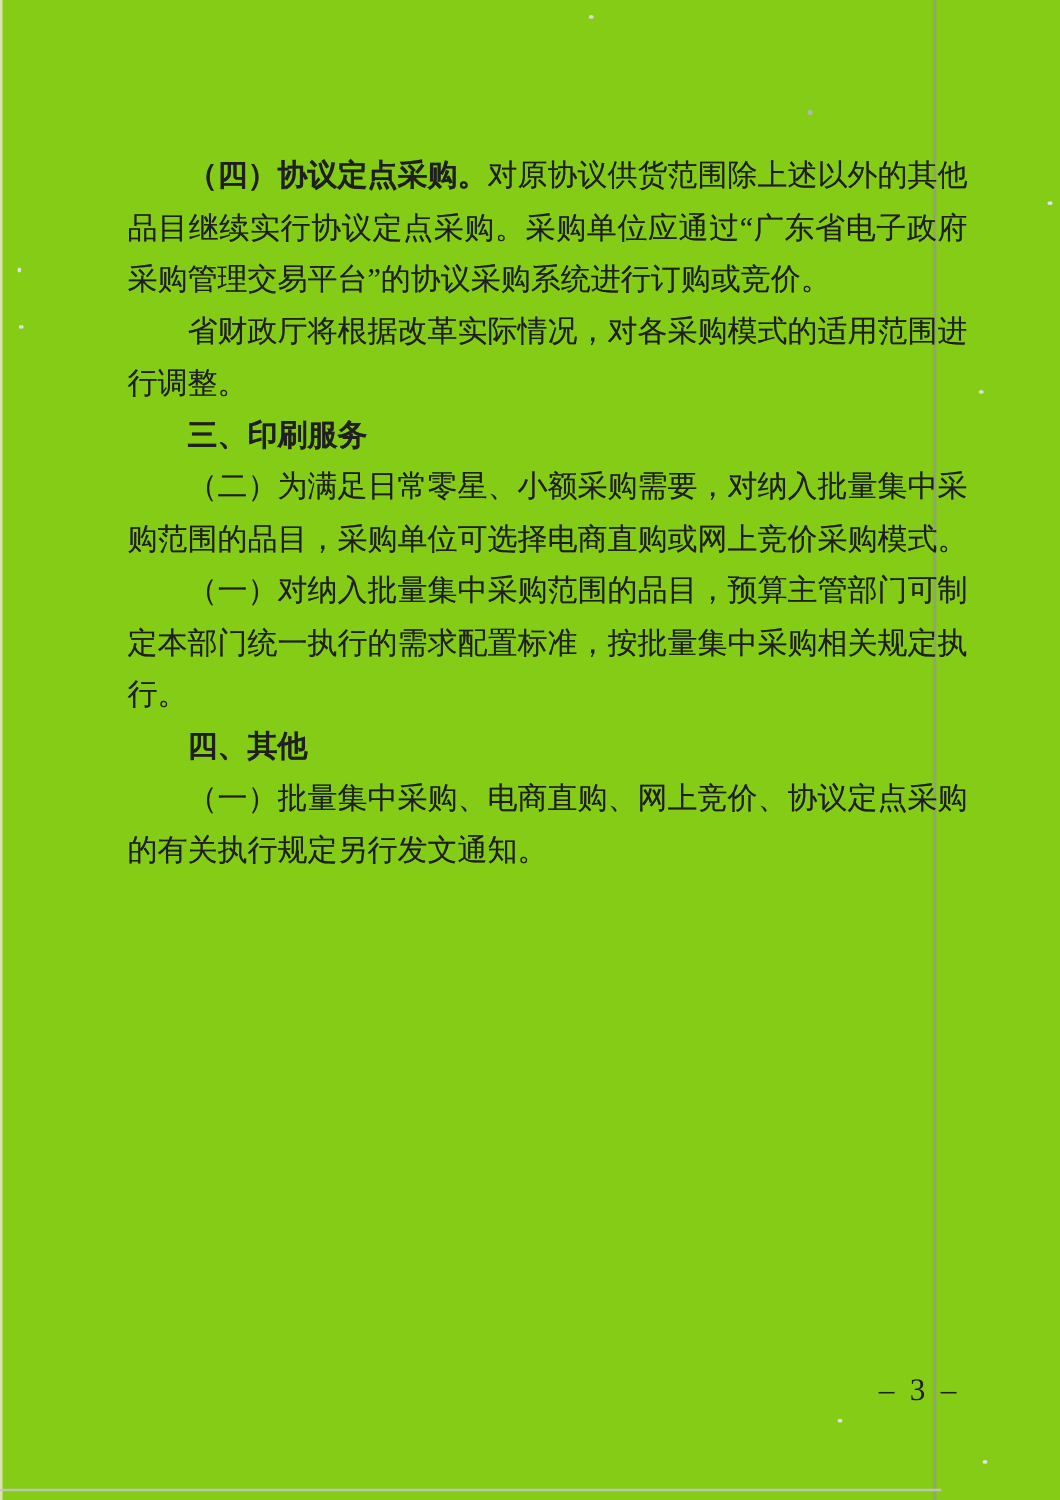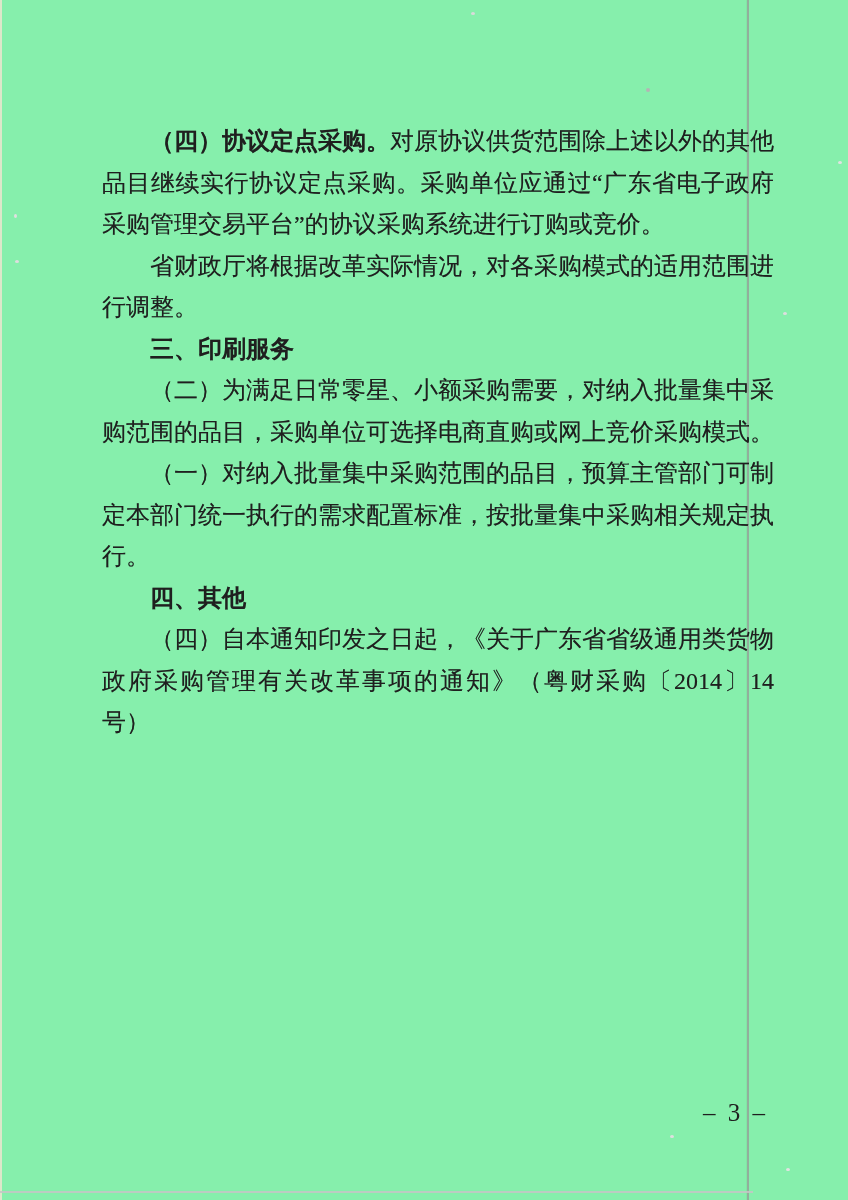--- a/index.html
+++ b/index.html
@@ -4,21 +4,21 @@
 <style>
   html, body {
     margin: 0;
     padding: 0;
     background: #ffffff;
   }
   .page {
     position: relative;
     width: 848px;
     height: 1200px;
-    background: #86efac;
+    background: #84cc16;
     overflow: hidden;
     font-family: "Liberation Serif", "DejaVu Serif", serif;
   }
   
   .left-edge {
     position: absolute;
     left: 0; top: 0;
     width: 2px; height: 1200px;
     background: #ece5cf;
     opacity: .85;
@@ -111,21 +111,21 @@
     <p><span class="lead"></span><span>省财政厅将根据改革实际情况，对各采购模式的适用范围进行调整。</span></p>
 
     <p><span class="lead">三、印刷服务</span><span></span></p>
 
     <p><span class="lead"></span><span>（二）为满足日常零星、小额采购需要，对纳入批量集中采购范围的品目，采购单位可选择电商直购或网上竞价采购模式。</span></p>
 
     <p><span class="lead"></span><span>（一）对纳入批量集中采购范围的品目，预算主管部门可制定本部门统一执行的需求配置标准，按批量集中采购相关规定执行。</span></p>
 
     <p><span class="lead">四、其他</span><span></span></p>
 
+    <p><span class="lead"></span><span>（一）批量集中采购、电商直购、网上竞价、协议定点采购的有关执行规定另行发文通知。</span></p>
 
 
 
-    <p><span class="lead"></span><span>（四）自本通知印发之日起，《关于广东省省级通用类货物政府采购管理有关改革事项的通知》（粤财采购〔2014〕14 号）</span></p>
   </main>
 
   <div class="page-number">– 3 –</div>
 
 </div>
 
 </body></html>

